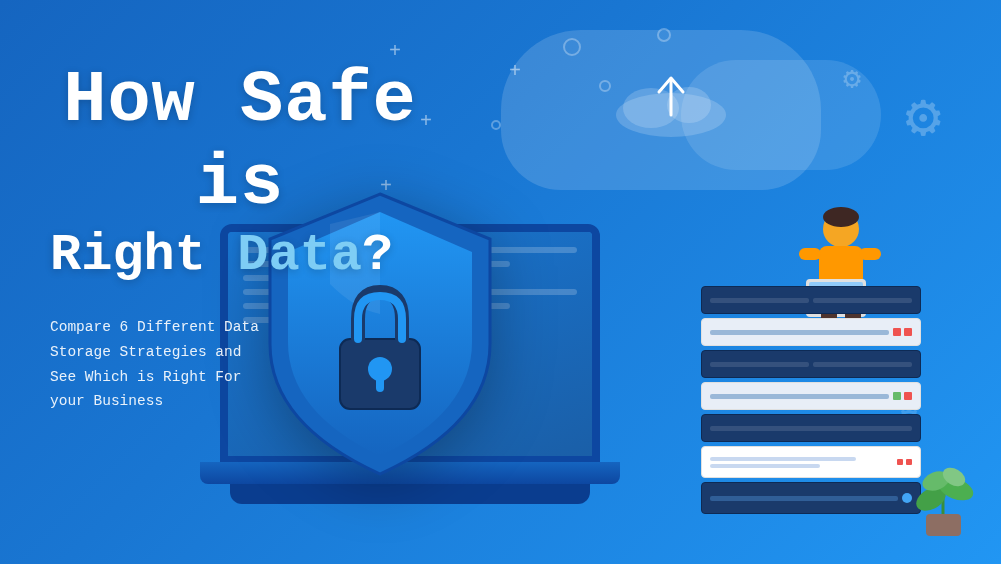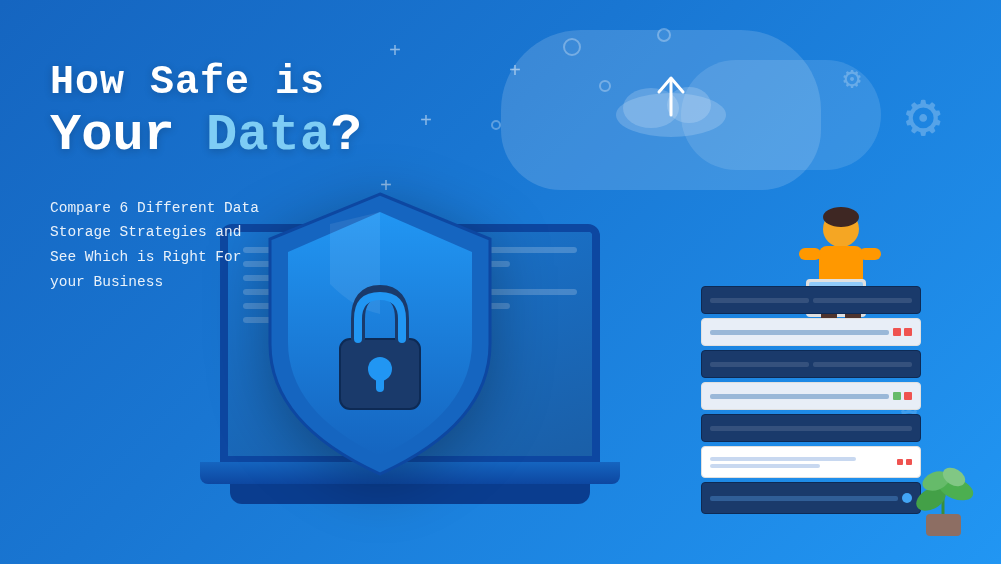--- a/index.html
+++ b/index.html
@@ -165,26 +165,27 @@
 
     
     .title-area {
       position: absolute;
       top: 60px;
       left: 50px;
       max-width: 380px;
     }
     .title-line1 {
       font-family: 'Courier New', Courier, monospace;
-      font-size: 40px;
+      font-size: 72px;
       font-weight: bold;
       color: white;
       letter-spacing: 1px;
       line-height: 1.15;
       text-shadow: 0 2px 8px rgba(0,0,0,0.2);
+      text-align: center;
     }
     .title-line2 {
       font-family: 'Courier New', Courier, monospace;
       font-size: 52px;
       font-weight: bold;
       line-height: 1.15;
       text-shadow: 0 2px 8px rgba(0,0,0,0.2);
     }
     .title-data {
       color: #7ecdf5;
@@ -353,18 +354,18 @@
 
     <ellipse cx="25" cy="60" rx="16" ry="10" fill="#43a047" transform="rotate(-30 25 60)"></ellipse>
     <ellipse cx="50" cy="50" rx="18" ry="10" fill="#4caf50" transform="rotate(20 50 50)"></ellipse>
     <ellipse cx="30" cy="42" rx="14" ry="9" fill="#66bb6a" transform="rotate(-20 30 42)"></ellipse>
     <ellipse cx="48" cy="38" rx="12" ry="8" fill="#81c784" transform="rotate(30 48 38)"></ellipse>
   </svg>
 
   <div class="title-area">
     <div class="title-line1">How Safe is</div>
     <div class="title-line2">
-      <span class="title-rest">Your </span><span class="title-data">Data</span><span class="title-rest">?</span>
+      <span class="title-rest">Right </span><span class="title-data">Data</span><span class="title-rest">?</span>
     </div>
     <div class="subtitle">Compare 6 Different Data Storage Strategies and See Which is Right For your Business</div>
   </div>
 
 </div>
 
 </body></html>

